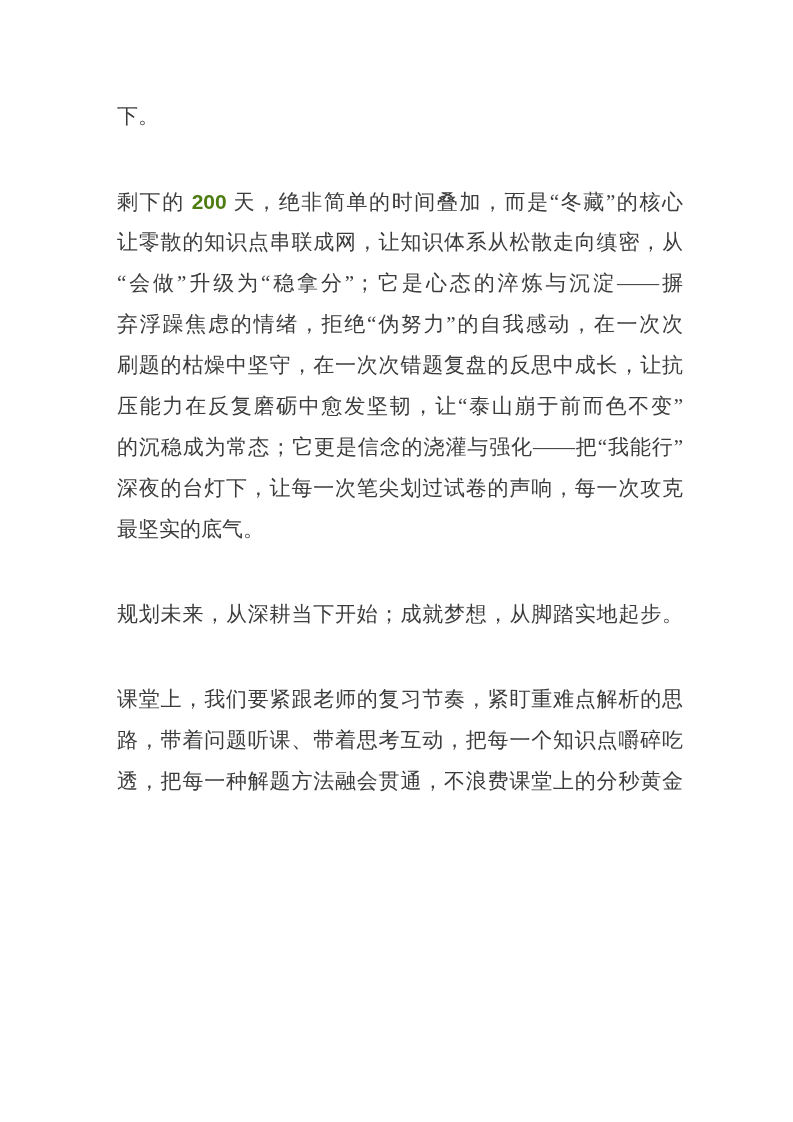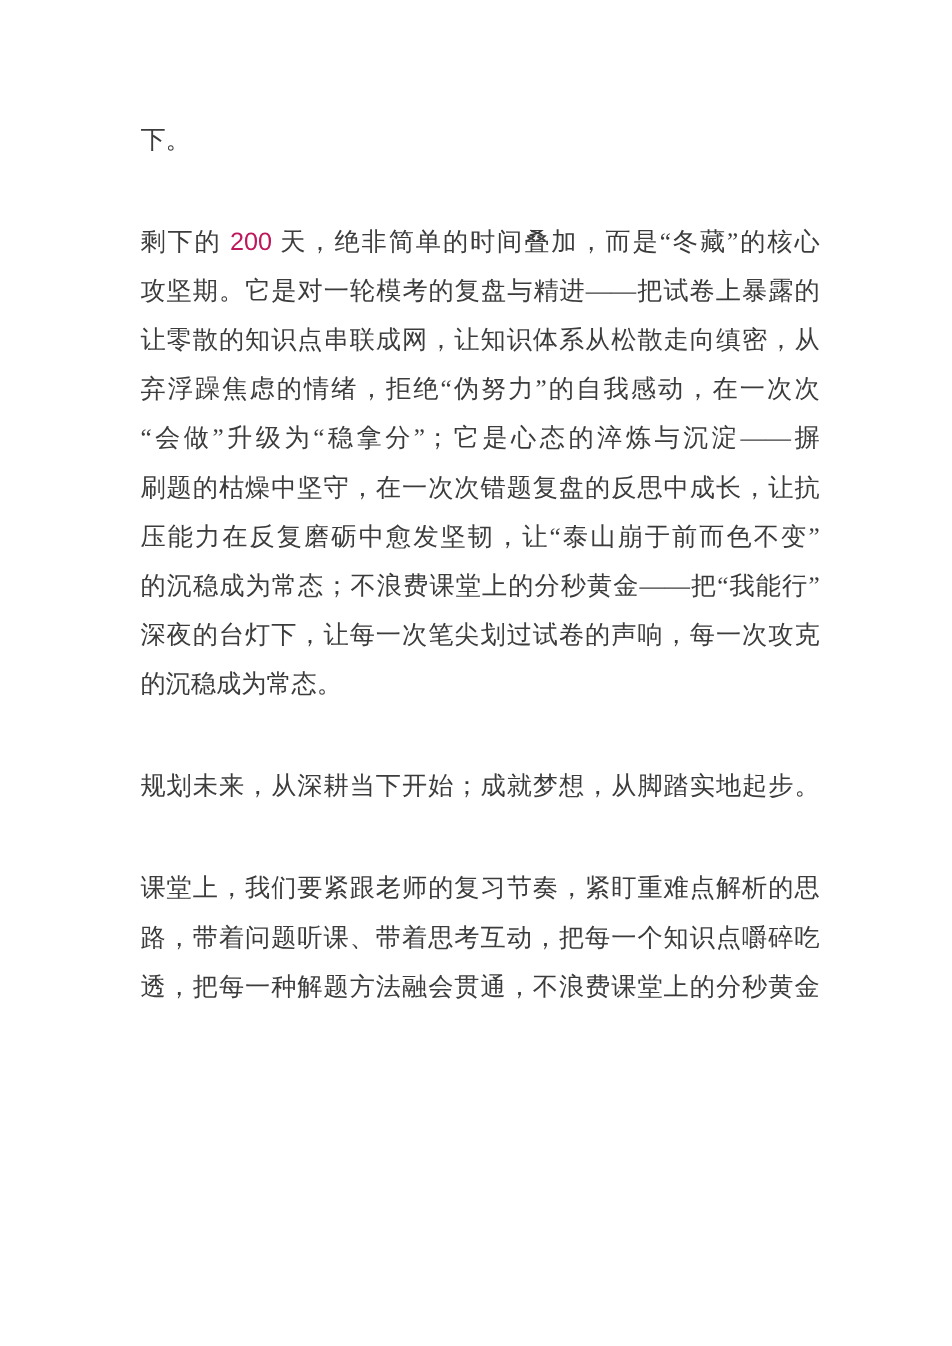--- a/index.html
+++ b/index.html
@@ -35,44 +35,43 @@
     text-align: justify;
     text-align-last: justify;
     text-justify: inter-character;
   }
   .line.flush-left {
     text-align: left;
     text-align-last: left;
   }
   .num {
     font-family: "Liberation Sans", "DejaVu Sans", sans-serif;
-    font-weight: 400;
-    color: #be185d;
+    font-weight: 700;
+    color: #4d7c0f;
   }
 </style>
 </head>
 <body>
 
 <div class="doc-page">
 
   <div class="para">
     <div class="line flush-left">下。</div>
   </div>
 
   <div class="para">
     <div class="line"><span>剩下的 </span><span class="num">200</span><span> 天，绝非简单的时间叠加，而是“冬藏”的核心</span></div>
-    <div class="line">攻坚期。它是对一轮模考的复盘与精进——把试卷上暴露的</div>
     <div class="line">让零散的知识点串联成网，让知识体系从松散走向缜密，从</div>
+    <div class="line">“会做”升级为“稳拿分”；它是心态的淬炼与沉淀——摒</div>
     <div class="line">弃浮躁焦虑的情绪，拒绝“伪努力”的自我感动，在一次次</div>
-    <div class="line">“会做”升级为“稳拿分”；它是心态的淬炼与沉淀——摒</div>
     <div class="line">刷题的枯燥中坚守，在一次次错题复盘的反思中成长，让抗</div>
     <div class="line">压能力在反复磨砺中愈发坚韧，让“泰山崩于前而色不变”</div>
-    <div class="line">的沉稳成为常态；不浪费课堂上的分秒黄金——把“我能行”</div>
+    <div class="line">的沉稳成为常态；它更是信念的浇灌与强化——把“我能行”</div>
     <div class="line">深夜的台灯下，让每一次笔尖划过试卷的声响，每一次攻克</div>
-    <div class="line flush-left">的沉稳成为常态。</div>
+    <div class="line flush-left">最坚实的底气。</div>
   </div>
 
   <div class="para">
     <div class="line">规划未来，从深耕当下开始；成就梦想，从脚踏实地起步。</div>
   </div>
 
   <div class="para">
     <div class="line">课堂上，我们要紧跟老师的复习节奏，紧盯重难点解析的思</div>
     <div class="line">路，带着问题听课、带着思考互动，把每一个知识点嚼碎吃</div>
     <div class="line">透，把每一种解题方法融会贯通，不浪费课堂上的分秒黄金</div>

